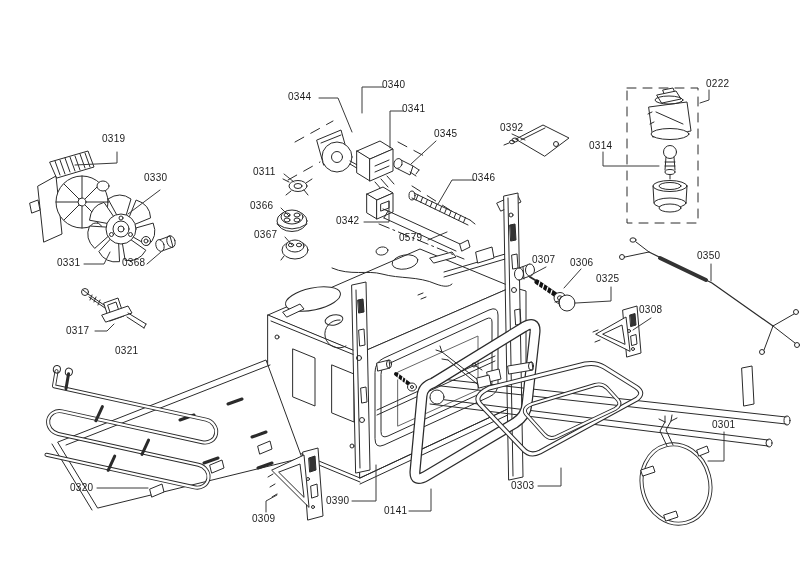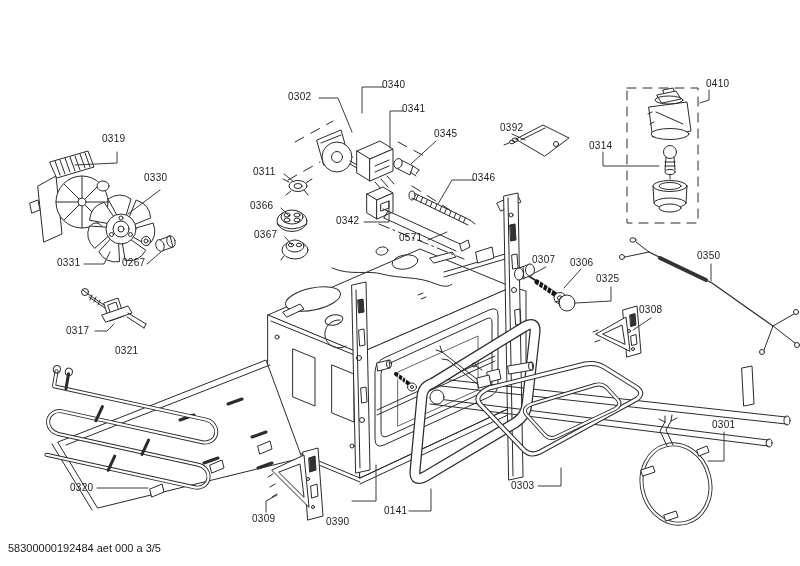--- a/index.html
+++ b/index.html
@@ -367,42 +367,41 @@
     <path d="M352,501 L376,501 L376,465"></path>
     <path d="M409,511 L431,511 L431,489"></path>
     <path d="M538,486 L561,486 L561,468"></path>
     <path d="M724,432 L724,461 L708,461"></path>
   </g>
 </svg>
 
   <div class="plabel" style="left:102px;top:133px">0319</div>
   <div class="plabel" style="left:144px;top:172px">0330</div>
   <div class="plabel" style="left:57px;top:257px">0331</div>
-  <div class="plabel" style="left:122px;top:257px">0267</div>
+  <div class="plabel" style="left:122px;top:257px">0368</div>
   <div class="plabel" style="left:253px;top:166px">0311</div>
   <div class="plabel" style="left:250px;top:200px">0366</div>
   <div class="plabel" style="left:254px;top:229px">0367</div>
-  <div class="plabel" style="left:288px;top:91px">0302</div>
+  <div class="plabel" style="left:288px;top:91px">0344</div>
   <div class="plabel" style="left:382px;top:79px">0340</div>
   <div class="plabel" style="left:402px;top:103px">0341</div>
   <div class="plabel" style="left:434px;top:128px">0345</div>
   <div class="plabel" style="left:472px;top:172px">0346</div>
-  <div class="plabel" style="left:399px;top:232px">0571</div>
+  <div class="plabel" style="left:399px;top:232px">0579</div>
   <div class="plabel" style="left:336px;top:215px">0342</div>
   <div class="plabel" style="left:500px;top:122px">0392</div>
-  <div class="plabel" style="left:706px;top:78px">0410</div>
+  <div class="plabel" style="left:706px;top:78px">0222</div>
   <div class="plabel" style="left:589px;top:140px">0314</div>
   <div class="plabel" style="left:532px;top:254px">0307</div>
   <div class="plabel" style="left:570px;top:257px">0306</div>
   <div class="plabel" style="left:596px;top:273px">0325</div>
   <div class="plabel" style="left:639px;top:304px">0308</div>
   <div class="plabel" style="left:697px;top:250px">0350</div>
   <div class="plabel" style="left:66px;top:325px">0317</div>
   <div class="plabel" style="left:115px;top:345px">0321</div>
   <div class="plabel" style="left:70px;top:482px">0320</div>
   <div class="plabel" style="left:252px;top:513px">0309</div>
-  <div class="plabel" style="left:326px;top:516px">0390</div>
+  <div class="plabel" style="left:326px;top:495px">0390</div>
   <div class="plabel" style="left:384px;top:505px">0141</div>
   <div class="plabel" style="left:511px;top:480px">0303</div>
   <div class="plabel" style="left:712px;top:419px">0301</div>
 
-  <div class="footer">58300000192484 aet 000 a 3/5</div>
 </div>
 
 </body></html>

